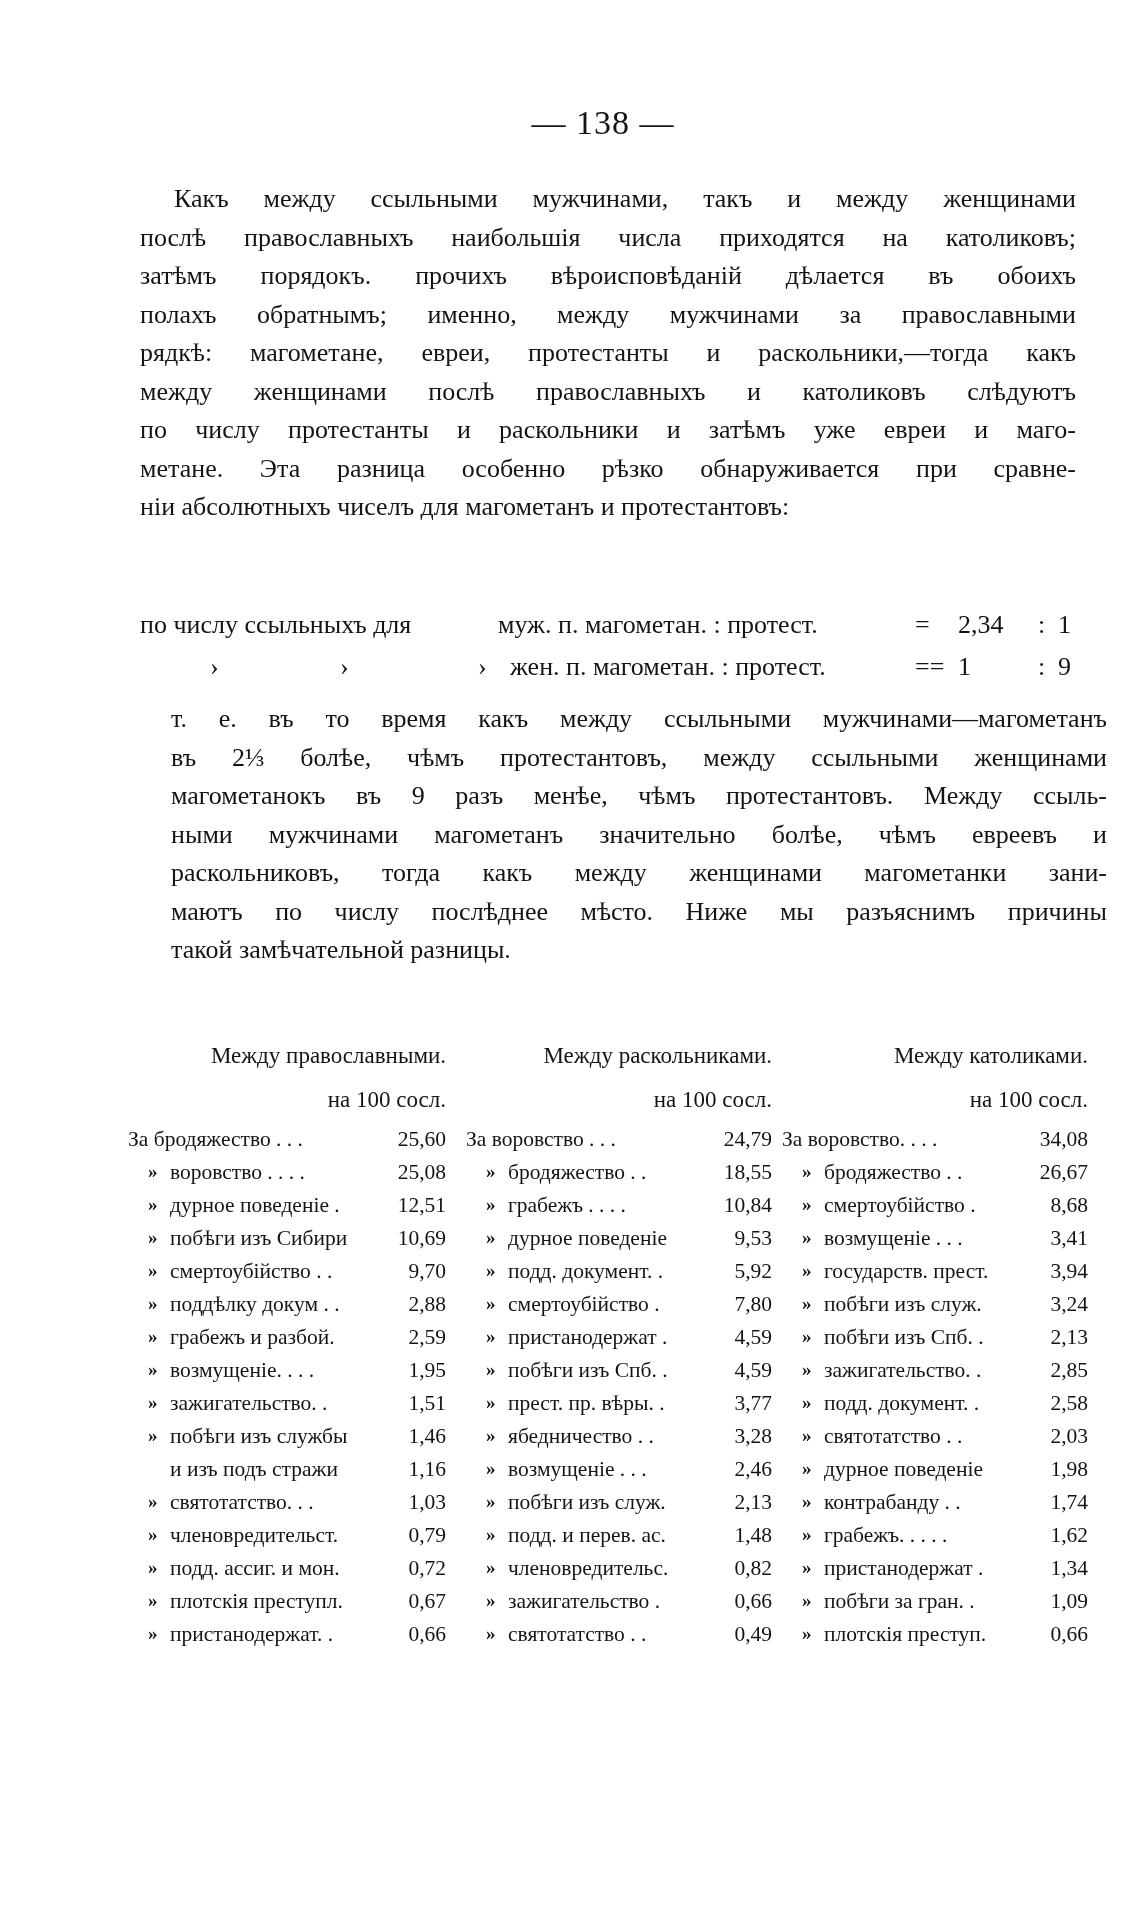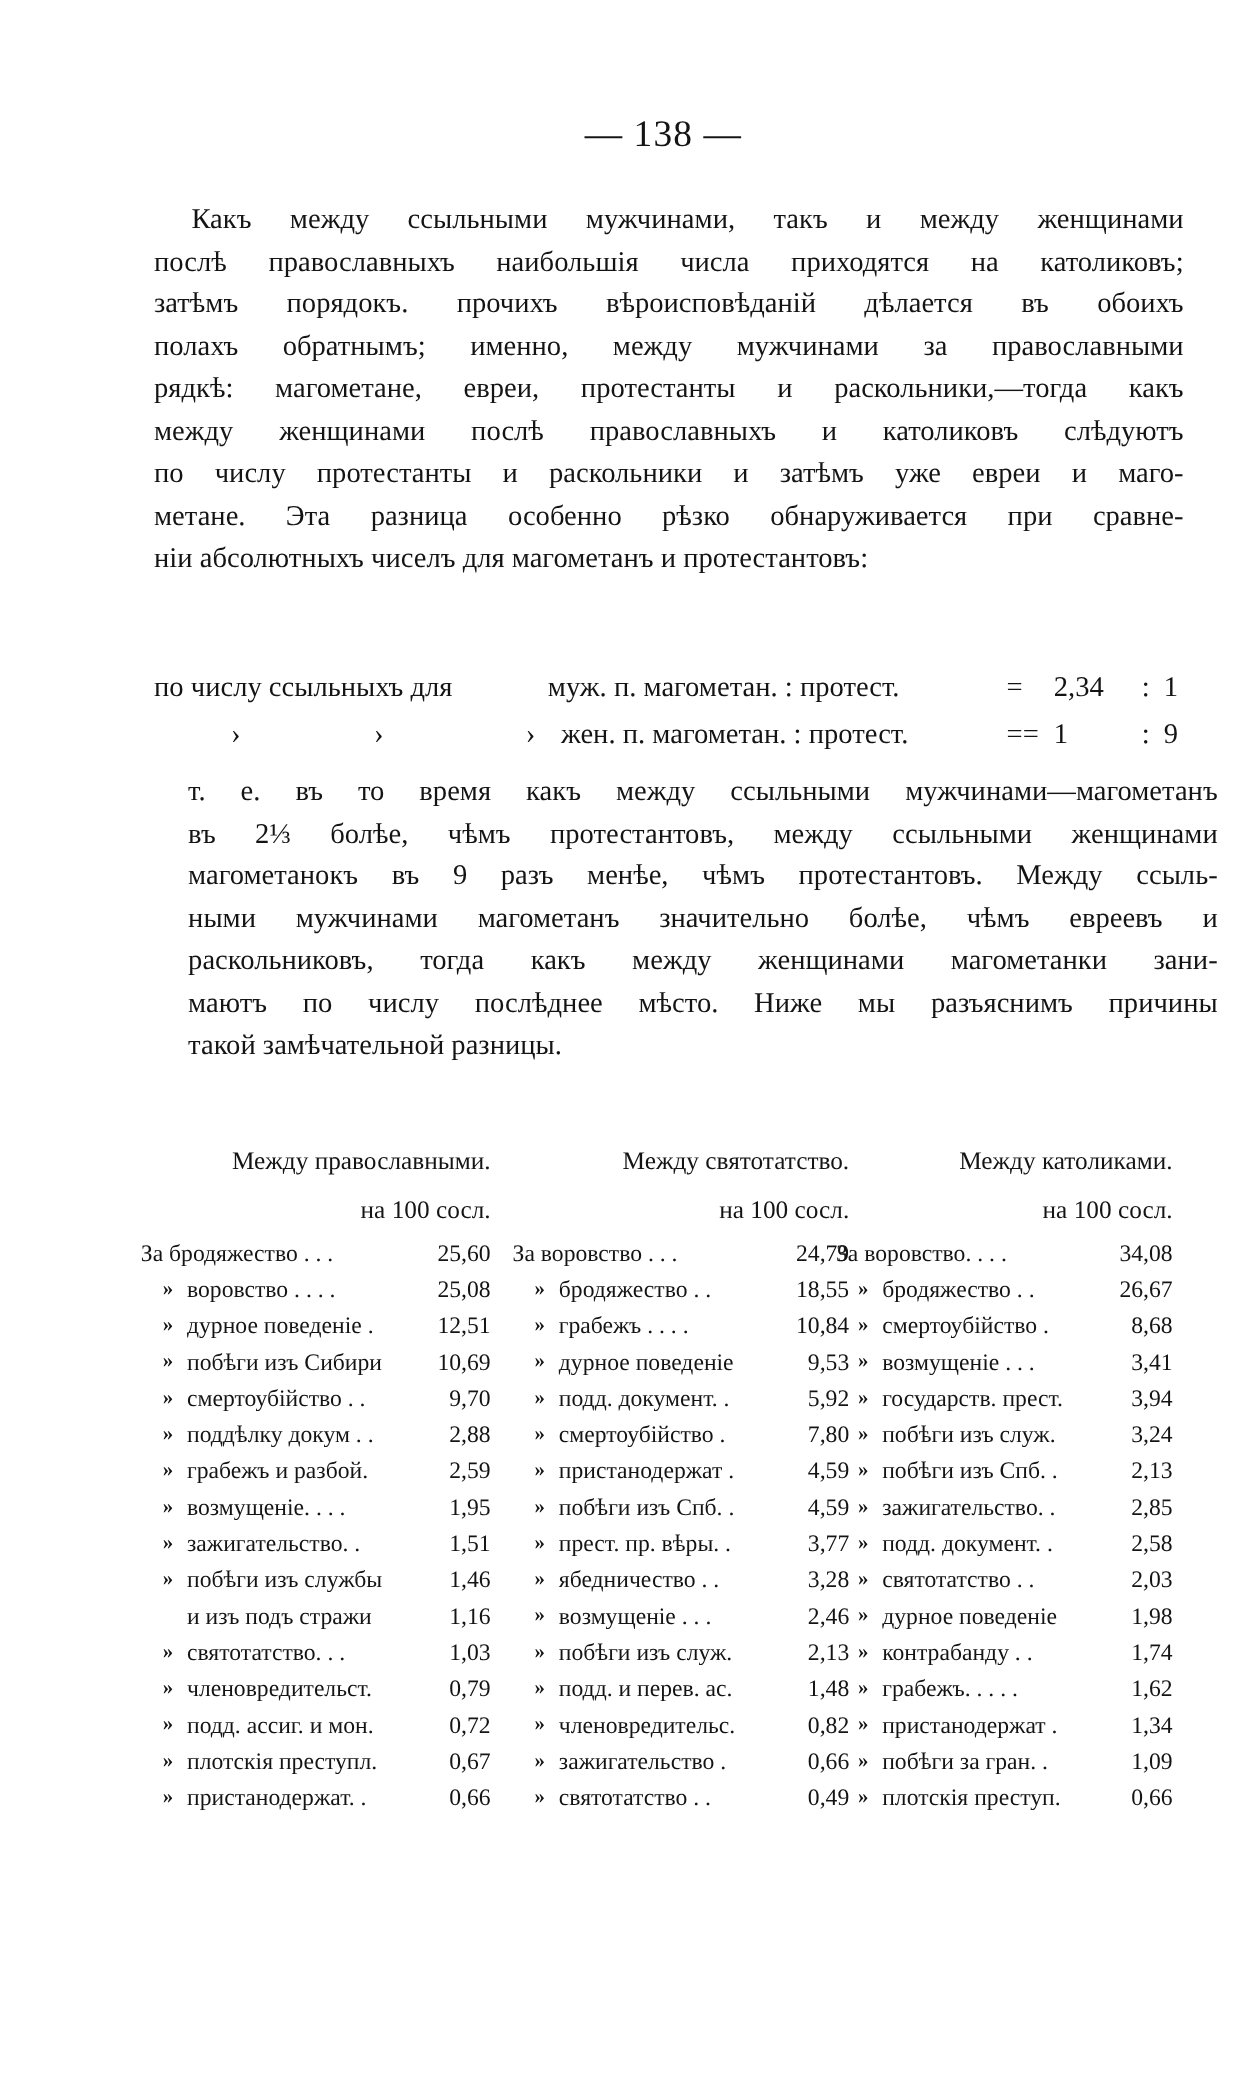--- a/index.html
+++ b/index.html
@@ -37,21 +37,21 @@
     .r-eq { left: 775px; }
     .r-a { left: 818px; }
     .r-colon { left: 898px; }
     .r-b { left: 918px; }
     .body-text2 { position: absolute; left: 140px; width: 936px; top: 700px; font-size: 26px; line-height: 38.5px; margin-left: 31px; }
 
     .tables { position: absolute; top: 1043px; left: 128px; width: 960px; font-family: "Liberation Serif", serif; }
     .col { position: absolute; top: 0; }
     .col1 { left: 0; width: 322px; }
     .col2 { left: 338px; width: 310px; }
-    .col3 { left: 632px; width: 310px; }
+    .col3 { left: 654px; width: 310px; }
     .col-title { font-size: 23px; text-align: right; height: 44px; padding-right: 4px; }
     .col-sub { font-size: 23px; text-align: right; height: 40px; padding-right: 4px; }
     .row { position: relative; height: 33px; font-size: 21.5px; white-space: nowrap; }
     .row .ditto { position: absolute; left: 20px; top: 1px; font-weight: bold; font-size: 19px; }
     .row .name { position: absolute; left: 42px; top: 0; }
     .row.first .name { left: 0; }
     .row.cont .name { left: 42px; }
     .row .val { position: absolute; right: 4px; top: 0; }
   </style>
 </head>
@@ -181,21 +181,21 @@
           <span class="val">0,67</span>
         </div>
         <div class="row">
           <span class="ditto">»</span>
           <span class="name">пристанодержат. .</span>
           <span class="val">0,66</span>
         </div>
       </div>
   </div>
   <div class="col col2">
-    <div class="col-title">Между святотатство.</div>
+    <div class="col-title">Между раскольниками.</div>
     <div class="col-sub">на 100 сосл.</div>
     <div class="rows">
         <div class="row first">
           <span class="name">За воровство . . .</span>
           <span class="val">24,79</span>
         </div>
         <div class="row">
           <span class="ditto">»</span>
           <span class="name">бродяжество . .</span>
           <span class="val">18,55</span>

